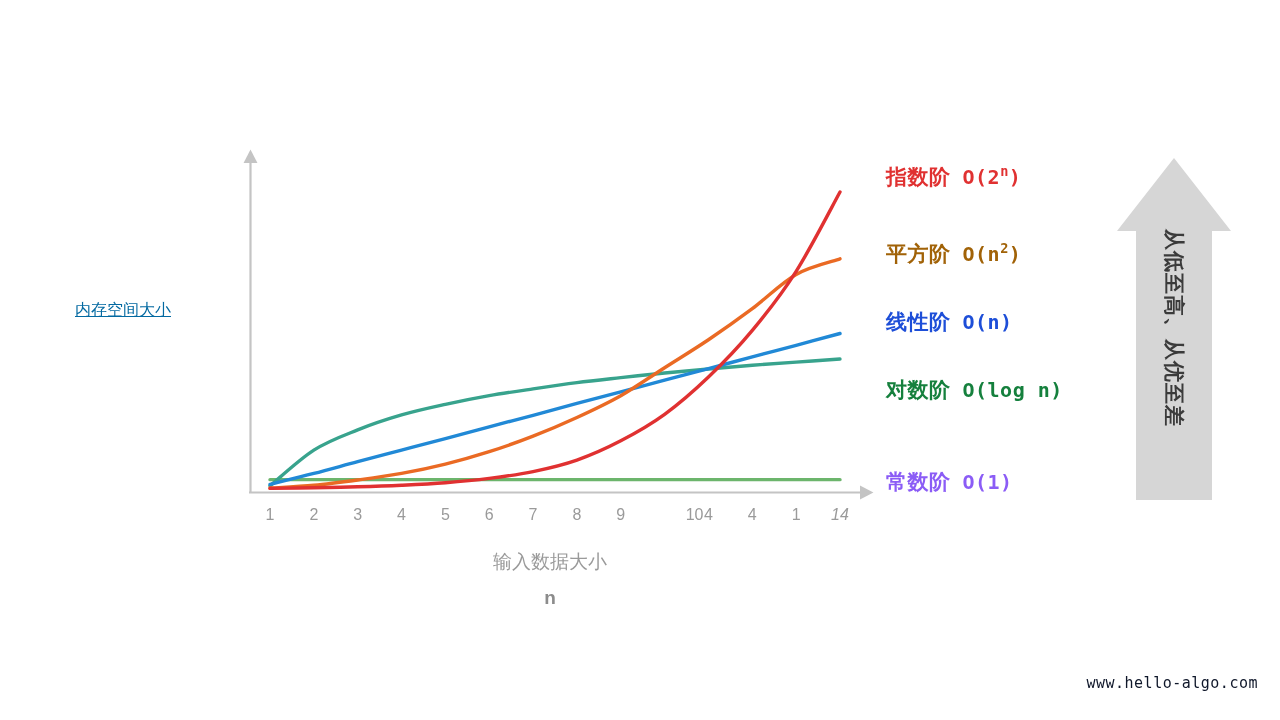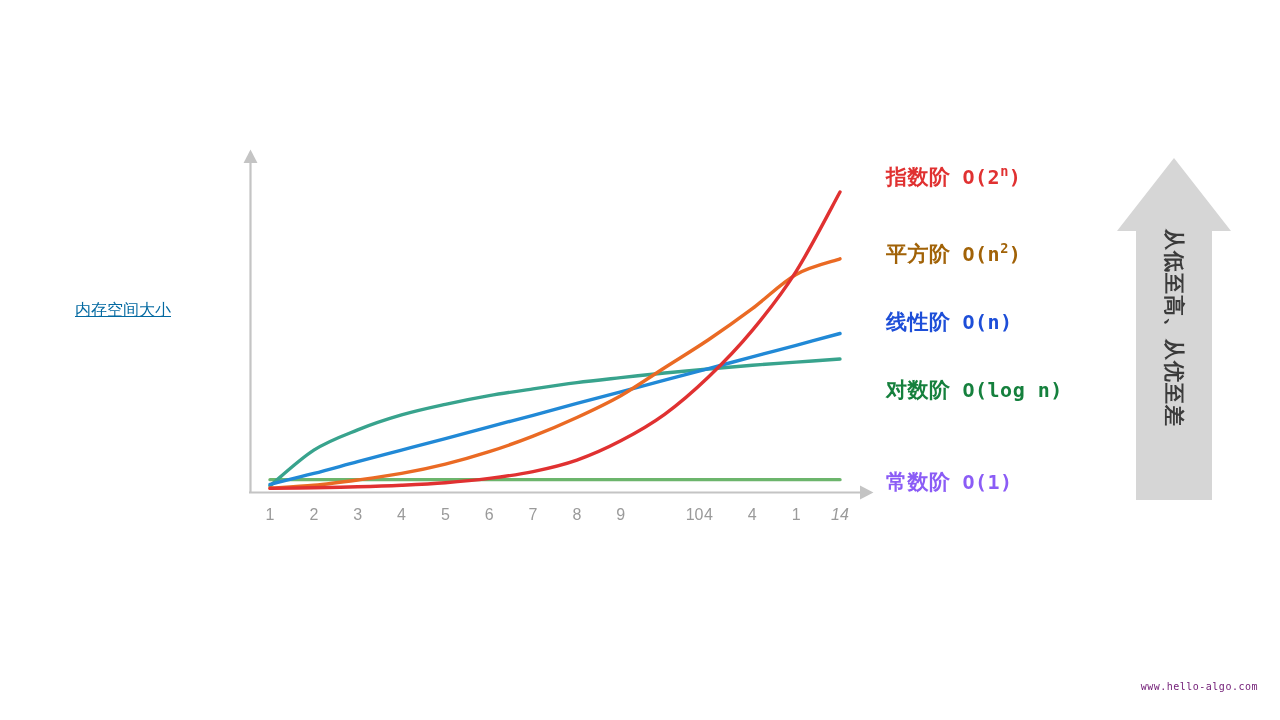--- a/index.html
+++ b/index.html
@@ -117,22 +117,22 @@
     color: #3b3b3b;
     letter-spacing: 1px;
   }
 
   
   .watermark {
     position: absolute;
     right: 22px;
     bottom: 28px;
     font-family: "DejaVu Sans Mono", "Liberation Mono", monospace;
-    font-size: 10px;
-    color: #701a75;
+    font-size: 15px;
+    color: #0f172a;
     letter-spacing: 0.5px;
   }
 </style>
 </head>
 <body>
 
 <div id="stage">
 
   <svg class="plot" viewBox="0 0 1280 720" xmlns="http://www.w3.org/2000/svg">
     <defs>
@@ -170,20 +170,24 @@
       <div class="tick-label" style="left: 605.769px; top: 506px;">9</div>
       <div class="tick-label" style="left: 649.615px; top: 506px; margin-left: 30px;">10</div>
       <div class="tick-label" style="left: 693.462px; top: 506px;">4</div>
       <div class="tick-label" style="left: 737.308px; top: 506px;">4</div>
       <div class="tick-label" style="left: 781.154px; top: 506px;">1</div>
       <div class="tick-label" style="left: 825px; top: 506px; font-style: italic;">14</div>
     </div>
 
   <div class="y-axis-title">内存空间大小</div>
 
+  <div class="x-axis-title">
+    <span>输入数据大小</span>
+    <span class="var">n</span>
+  </div>
 
   <div class="legend" id="legend">
       <div class="legend-item" style="top: 13px; color: rgb(224, 49, 49);"><span class="cn">指数阶</span><span class="big-o">O(2<sup>n</sup>)</span></div>
       <div class="legend-item" style="top: 90px; color: #a16207;"><span class="cn">平方阶</span><span class="big-o">O(n<sup>2</sup>)</span></div>
       <div class="legend-item" style="top: 158px; color: #1d4ed8;"><span class="cn">线性阶</span><span class="big-o">O(n)</span></div>
       <div class="legend-item" style="top: 226px; color: #15803d;"><span class="cn">对数阶</span><span class="big-o">O(log n)</span></div>
       <div class="legend-item" style="top: 318px; color: #8b5cf6;"><span class="cn">常数阶</span><span class="big-o">O(1)</span></div>
     </div>
 
   <div class="arrow-annotation">

